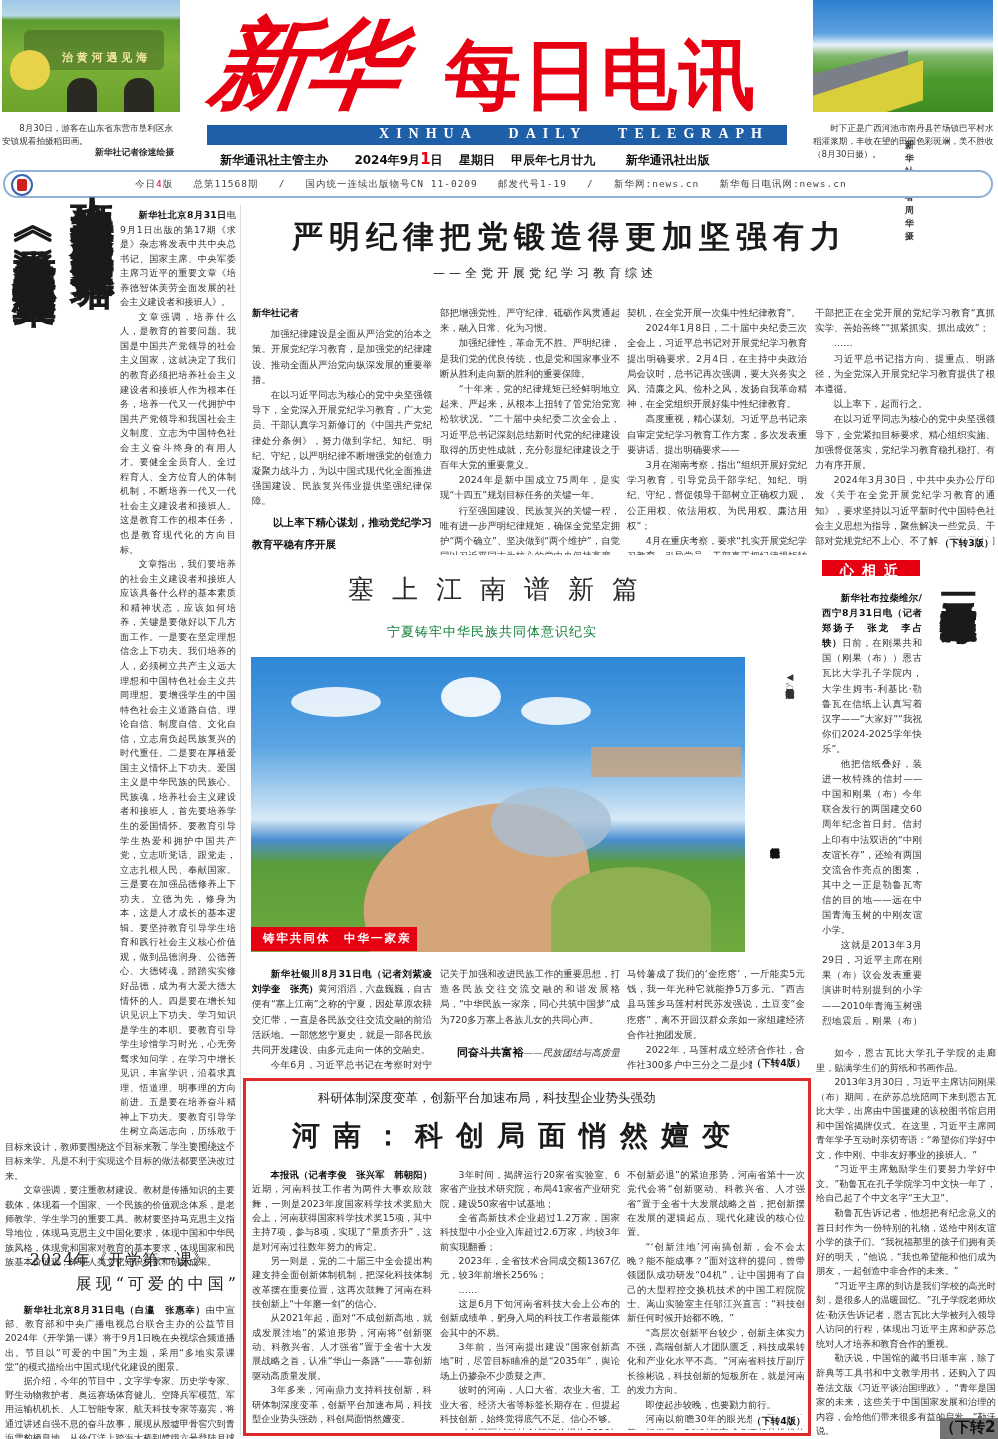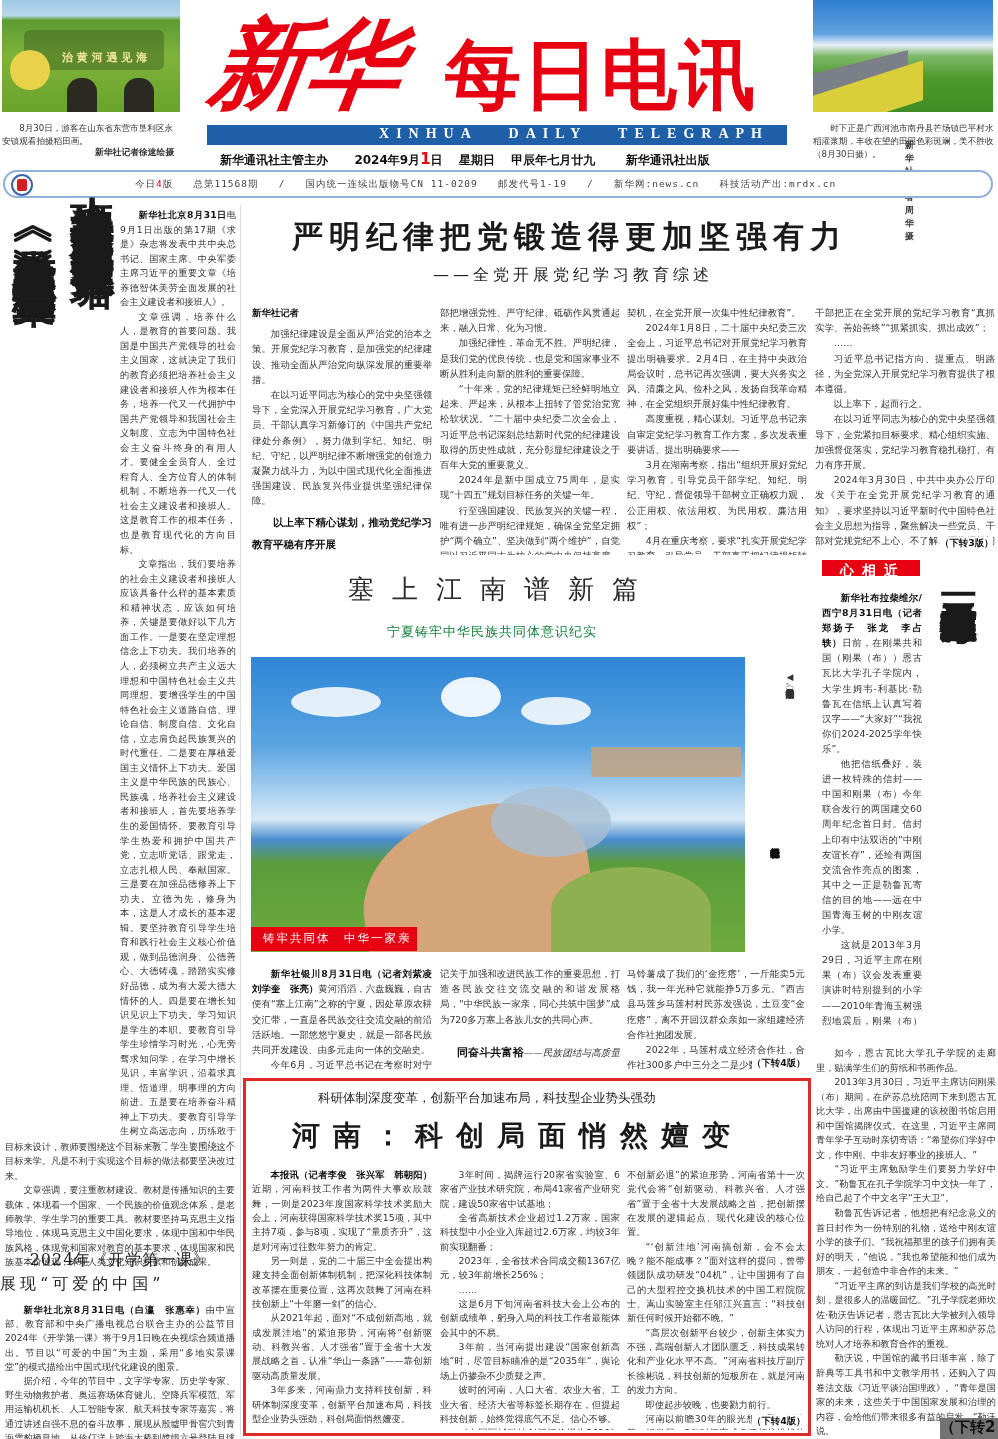--- a/index.html
+++ b/index.html
@@ -59,49 +59,49 @@
     <div style="position:absolute;left:4px;top:3px;width:10px;height:12px;background:#d2201e;border-radius:2px"></div>
   </div>
   <div class="abs" style="left:130px;top:6px;font-family:'DejaVu Sans Mono',monospace;font-size:9.5px;color:#444;white-space:nowrap;letter-spacing:1px">
     <span>今日</span><span style="color:#e60012">4</span><span>版</span>
     &nbsp;&nbsp;<span>总第11568期</span>
     &nbsp;&nbsp;<span>/</span>
     &nbsp;&nbsp;<span>国内统一连续出版物号CN 11-0209</span>
     &nbsp;&nbsp;<span>邮发代号1-19</span>
     &nbsp;&nbsp;<span>/</span>
     &nbsp;&nbsp;<span>新华网:news.cn</span>
-    &nbsp;&nbsp;<span>科技活动产出:mrdx.cn</span>
+    &nbsp;&nbsp;<span>新华每日电讯网:news.cn</span>
   </div>
 </div>
 
 <div class="abs vert" style="left:10px;top:212px;height:580px;font-size:44px;line-height:50px;letter-spacing:2px">《求是》杂志发表习近平总书记重要文章</div>
 <div class="abs vert" style="left:68px;top:228px;height:900px;font-size:44px;line-height:50px;letter-spacing:-3px;font-weight:900">培养德智体美劳全面发展的社会主义建设者和接班人</div>
 
 <div class="abs txt" style="left:120px;top:208px;width:116px;height:935px;overflow:hidden;font-size:9.2px;line-height:14.55px">
   <p><span class="bold">新华社北京8月31日</span><span>电 9月1日出版的第17期《求是》杂志将发表中共中央总书记、国家主席、中央军委主席习近平的重要文章《培养德智体美劳全面发展的社会主义建设者和接班人》。</span></p>
   <p>文章强调，培养什么人，是教育的首要问题。我国是中国共产党领导的社会主义国家，这就决定了我们的教育必须把培养社会主义建设者和接班人作为根本任务，培养一代又一代拥护中国共产党领导和我国社会主义制度、立志为中国特色社会主义奋斗终身的有用人才。要健全全员育人、全过程育人、全方位育人的体制机制，不断培养一代又一代社会主义建设者和接班人。这是教育工作的根本任务，也是教育现代化的方向目标。</p>
   <p>文章指出，我们要培养的社会主义建设者和接班人应该具备什么样的基本素质和精神状态，应该如何培养，关键是要做好以下几方面工作。一是要在坚定理想信念上下功夫。我们培养的人，必须树立共产主义远大理想和中国特色社会主义共同理想。要增强学生的中国特色社会主义道路自信、理论自信、制度自信、文化自信，立志肩负起民族复兴的时代重任。二是要在厚植爱国主义情怀上下功夫。爱国主义是中华民族的民族心、民族魂，培养社会主义建设者和接班人，首先要培养学生的爱国情怀。要教育引导学生热爱和拥护中国共产党，立志听党话、跟党走，立志扎根人民、奉献国家。三是要在加强品德修养上下功夫。立德为先，修身为本，这是人才成长的基本逻辑。要坚持教育引导学生培育和践行社会主义核心价值观，做到品德润身、公德善心、大德铸魂，踏踏实实修好品德，成为有大爱大德大情怀的人。四是要在增长知识见识上下功夫。学习知识是学生的本职。要教育引导学生珍惜学习时光，心无旁骛求知问学，在学习中增长见识，丰富学识，沿着求真理、悟道理、明事理的方向前进。五是要在培养奋斗精神上下功夫。要教育引导学生树立高远志向，历练敢于担当、不懈奋斗的精神，具有勇于奋斗的精神状态、乐观向上的人生态度，真正做到知行合一，做到刚健有为、自强不息。六是要在增强综合素质上下功夫。社会主义建设者和接班人必须全面发展。要教育引导学生培养综合能力，培养创新思维。树立健康第一的教育理念，开齐开足体育课。全面加强和改进学校美育，提高学生审美和人文素养。在学生中弘扬劳动精神，教育引导学生崇尚劳动、尊重劳动。</p>
 
 </div>
 <div class="abs txt" style="left:5px;top:1140px;width:230px;font-size:9.2px;line-height:14.4px">
   <p class="noind">目标来设计，教师要围绕这个目标来教，学生要围绕这个目标来学。凡是不利于实现这个目标的做法都要坚决改过来。</p>
   <p>文章强调，要注重教材建设。教材是传播知识的主要载体，体现着一个国家、一个民族的价值观念体系，是老师教学、学生学习的重要工具。教材要坚持马克思主义指导地位，体现马克思主义中国化要求，体现中国和中华民族风格，体现党和国家对教育的基本要求，体现国家和民族基本价值观，体现人类文化知识积累和创新成果。</p>
 </div>
 
 <div class="abs" style="left:0;top:1250px;width:240px;text-align:center;font-family:'DejaVu Serif',serif;font-size:16px;color:#222;letter-spacing:1px">2024年《开学第一课》</div>
-<div class="abs" style="left:0;top:1274px;width:240px;text-align:left;font-family:'DejaVu Serif',serif;font-size:16px;color:#222;letter-spacing:4px">展现“可爱的中国”</div>
+<div class="abs" style="left:0;top:1274px;width:240px;text-align:right;font-family:'DejaVu Serif',serif;font-size:16px;color:#222;letter-spacing:4px">展现“可爱的中国”</div>
 <div class="abs txt" style="left:5px;top:1303px;width:230px;font-size:9.2px;line-height:14.2px">
   <p><span class="bold">新华社北京8月31日电（白瀛　张惠幸）</span><span>由中宣部、教育部和中央广播电视总台联合主办的公益节目2024年《开学第一课》将于9月1日晚在央视综合频道播出。节目以“可爱的中国”为主题，采用“多地实景课堂”的模式描绘出中国式现代化建设的图景。</span></p>
   <p>据介绍，今年的节目中，文字学专家、历史学专家、野生动物救护者、奥运赛场体育健儿、空降兵军模范、军用运输机机长、人工智能专家、航天科技专家等嘉宾，将通过讲述自强不息的奋斗故事，展现从殷墟甲骨窖穴到青海雪豹栖息地，从伶仃洋上跨海大桥到嫦娥六号登陆月球背面的画面，力求让广大青少年看到祖国壮美的大好河山，感受祖国日新月异的进步，一同领略“可爱的中国”。</p>
 </div>
 
 <div class="abs" style="left:240px;top:205px;width:1px;height:1230px;background:#ddd"></div>
 
 <div class="abs" style="left:292px;top:216px;font-family:'DejaVu Serif',serif;font-weight:900;font-size:31px;letter-spacing:6px;color:#1a1a1a;white-space:nowrap">严明纪律把党锻造得更加坚强有力</div>
-<div class="abs" style="left:433px;top:265px;font-family:'DejaVu Sans',sans-serif;font-size:16px;letter-spacing:4px;color:#222;white-space:nowrap">——全党开展党纪学习教育综述</div>
+<div class="abs" style="left:433px;top:265px;font-family:'DejaVu Sans',sans-serif;font-size:12px;letter-spacing:4px;color:#222;white-space:nowrap">——全党开展党纪学习教育综述</div>
 
 <div class="abs txt" style="left:252px;top:305px;width:180px;height:250px;overflow:hidden">
   <p class="noind bold" style="margin-bottom:6px">新华社记者</p>
   <p>加强纪律建设是全面从严治党的治本之策。开展党纪学习教育，是加强党的纪律建设、推动全面从严治党向纵深发展的重要举措。</p>
   <p>在以习近平同志为核心的党中央坚强领导下，全党深入开展党纪学习教育，广大党员、干部认真学习新修订的《中国共产党纪律处分条例》，努力做到学纪、知纪、明纪、守纪，以严明纪律不断增强党的创造力凝聚力战斗力，为以中国式现代化全面推进强国建设、民族复兴伟业提供坚强纪律保障。</p>
   <p class="sub" style="line-height:22px;font-size:10.5px;margin:2px 0">以上率下精心谋划，推动党纪学习教育平稳有序开展</p>
 
 </div>
 <div class="abs txt" style="left:440px;top:305px;width:180px;height:250px;overflow:hidden">
   <p class="noind">部把增强党性、严守纪律、砥砺作风贯通起来，融入日常、化为习惯。</p>
@@ -135,21 +135,21 @@
 
 <div class="abs photo" style="left:251px;top:657px;width:494px;height:295px;background:linear-gradient(180deg,#2e86d6 0%,#5aa4e2 30%,#d7e9f6 55%,#4a8dcf 62%,#5a9d3a 70%,#6faa3e 100%)">
   <div class="abs" style="left:40px;top:30px;width:90px;height:30px;border-radius:50%;background:rgba(255,255,255,.85)"></div>
   <div class="abs" style="left:190px;top:20px;width:60px;height:40px;border-radius:50%;background:rgba(255,255,255,.9)"></div>
   <div class="abs" style="left:270px;top:40px;width:70px;height:28px;border-radius:50%;background:rgba(255,255,255,.85)"></div>
   <div class="abs" style="left:340px;top:90px;width:150px;height:30px;background:#c9a37a;opacity:.8"></div>
   <div class="abs" style="left:110px;top:150px;width:230px;height:160px;background:#d5a57a;border-radius:60% 40% 0 0;transform:rotate(-8deg)"></div>
   <div class="abs" style="left:240px;top:130px;width:120px;height:70px;background:#a7bfd4;border-radius:50%;opacity:.8"></div>
   <div class="abs" style="left:300px;top:210px;width:160px;height:85px;background:#8fb050;border-radius:50% 50% 0 0"></div>
   <div class="abs" style="left:0;top:270px;width:166px;height:24px;background:#e60012">
-    <span style="position:absolute;left:12px;top:4px;font-family:'DejaVu Sans',sans-serif;font-weight:normal;font-size:11.5px;color:#fff;letter-spacing:2px;white-space:pre">铸牢共同体　中华一家亲</span>
+    <span style="position:absolute;left:12px;top:4px;font-family:'DejaVu Sans',sans-serif;font-weight:bold;font-size:11.5px;color:#fff;letter-spacing:2px;white-space:pre">铸牢共同体　中华一家亲</span>
   </div>
 </div>
 <div class="abs" style="left:785px;top:672px;writing-mode:vertical-rl;font-family:'DejaVu Serif',serif;font-size:9px;line-height:10px;color:#333;height:210px">◀这是在宁夏中卫市中宁县拍摄的黄河（八月七日摄）。</div>
 <div class="abs" style="left:770px;top:840px;writing-mode:vertical-rl;font-family:'DejaVu Sans',sans-serif;font-weight:bold;font-size:9.5px;line-height:10px;color:#111">新华社记者杨植森摄</div>
 
 <div class="abs txt" style="left:252px;top:966px;width:180px;height:105px;overflow:hidden">
   <p><span class="bold">新华社银川8月31日电（记者刘紫凌　刘学奎　张亮）</span><span>黄河滔滔，六盘巍巍，自古便有“塞上江南”之称的宁夏，因处草原农耕交汇带，一直是各民族交往交流交融的前沿活跃地。一部悠悠宁夏史，就是一部各民族共同开发建设、由多元走向一体的交融史。</span></p>
   <p>今年6月，习近平总书记在考察时对宁夏提出了努力创建铸牢中华民族共同体意识示范区的要求。牢记嘱托，宁夏全面贯彻习近平总书</p>
 </div>
 <div class="abs txt" style="left:440px;top:966px;width:180px;height:105px;overflow:hidden">

